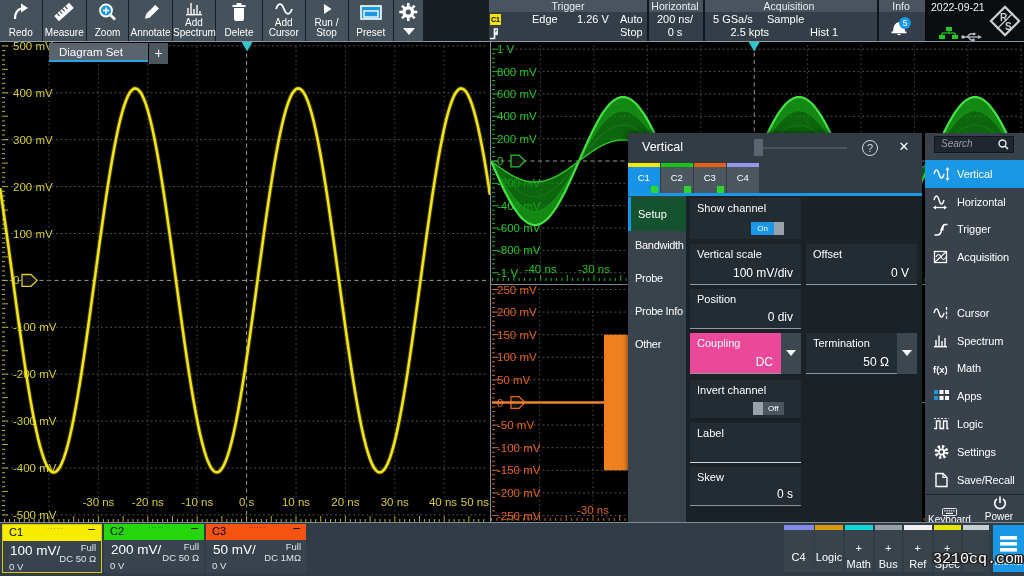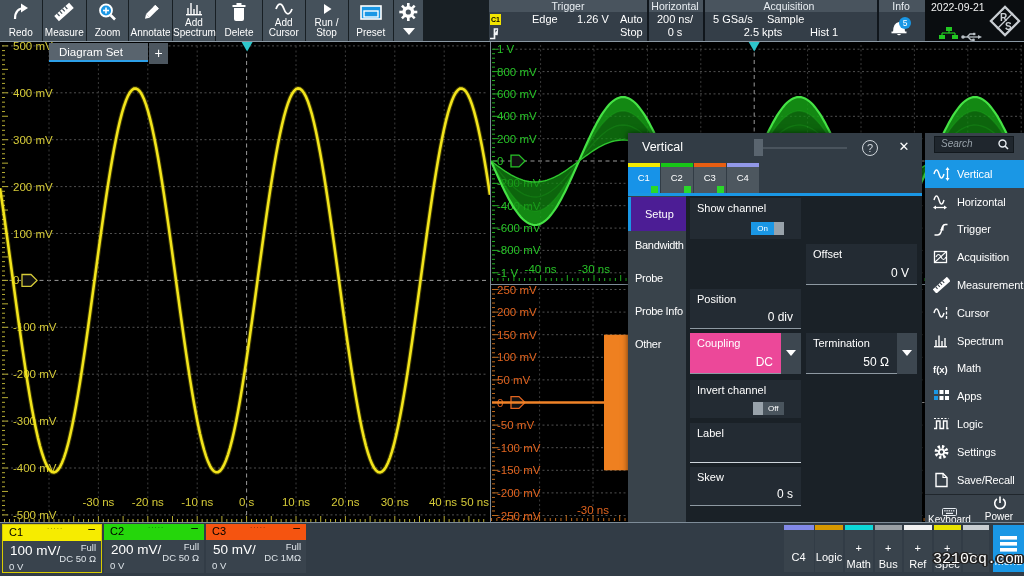--- a/index.html
+++ b/index.html
@@ -800,21 +800,21 @@
         <path d="M1,12.5 h4.5 V3 h3.5" fill="none" stroke="#f2f5f7" stroke-width="1.7"></path>
         <path d="M4.6,9 L9.2,2.4 L8.7,9.2 z" fill="#f2f5f7"></path>
       </svg></div>
     <div style="position:absolute;left:532px;top:13px;width:70px;height:13px;font-size:11px;color:#fff;text-align:left">Edge</div>
     <div style="position:absolute;left:577px;top:13px;width:70px;height:13px;font-size:11px;color:#fff;text-align:left">1.26 V</div>
     <div style="position:absolute;left:620px;top:13px;width:70px;height:13px;font-size:11px;color:#fff;text-align:left">Auto</div>
     <div style="position:absolute;left:620px;top:26px;width:70px;height:13px;font-size:11px;color:#fff;text-align:left">Stop</div>
     <div style="position:absolute;left:647px;top:13px;width:56px;height:13px;font-size:11px;color:#fff;text-align:center">200 ns/</div>
     <div style="position:absolute;left:647px;top:26px;width:56px;height:13px;font-size:11px;color:#fff;text-align:center">0 s</div>
     <div style="position:absolute;left:713px;top:13px;width:70px;height:13px;font-size:11px;color:#fff;text-align:left">5 GSa/s</div>
-    <div style="position:absolute;left:728px;top:26px;width:70px;height:13px;font-size:11px;color:#fff;text-align:center">2.5 kpts</div>
+    <div style="position:absolute;left:699px;top:26px;width:70px;height:13px;font-size:11px;color:#fff;text-align:right">2.5 kpts</div>
     <div style="position:absolute;left:767px;top:13px;width:70px;height:13px;font-size:11px;color:#fff;text-align:left">Sample</div>
     <div style="position:absolute;left:810px;top:26px;width:70px;height:13px;font-size:11px;color:#fff;text-align:left">Hist 1</div>
     <div style="position:absolute;left:888px;top:15px;width:26px;height:24px"><svg width="26" height="24">
         <path d="M5,17 q0,-9 6,-10 q6,1 6,10 z" fill="#fff"></path>
         <rect x="3.5" y="16.5" width="15" height="1.8" fill="#fff"></rect>
         <path d="M9,19 a2.2,2.2 0 0 0 4,0 z" fill="#fff"></path>
         <circle cx="17" cy="8" r="6" fill="#1a97e5"></circle>
         <text x="17" y="11" font-size="8.5" fill="#fff" text-anchor="middle" font-family="Liberation Sans">5</text>
       </svg></div>
     <div style="position:absolute;left:925px;top:0;width:99px;height:41px;background:#0a0d10"></div>
@@ -867,33 +867,38 @@
       <div style="position:absolute;left:33px;top:30px;width:31.5px;height:3.5px;background:#17c517"></div>
       <div style="position:absolute;left:33px;top:33.5px;width:31.5px;height:26.5px;background:#4d575f;color:#fff;font-size:9.5px;text-align:center;line-height:22px">C2</div>
       <div style="position:absolute;left:55.5px;top:52.5px;width:7px;height:7px;background:#2ad82a"></div>
       <div style="position:absolute;left:66px;top:30px;width:31.5px;height:3.5px;background:#e85e12"></div>
       <div style="position:absolute;left:66px;top:33.5px;width:31.5px;height:26.5px;background:#4d575f;color:#fff;font-size:9.5px;text-align:center;line-height:22px">C3</div>
       <div style="position:absolute;left:88.5px;top:52.5px;width:7px;height:7px;background:#2ad82a"></div>
       <div style="position:absolute;left:99px;top:30px;width:31.5px;height:3.5px;background:#9298e8"></div>
       <div style="position:absolute;left:99px;top:33.5px;width:31.5px;height:26.5px;background:#4d575f;color:#fff;font-size:9.5px;text-align:center;line-height:22px">C4</div>
       <div style="position:absolute;left:0;top:60px;width:294px;height:2.5px;background:#1a97e5"></div>
       <div style="position:absolute;left:0;top:62.5px;width:58px;height:327.5px;background:#39434b"></div>
-      <div style="position:absolute;left:0;top:64px;width:58px;height:34px;background:#4c1d95;border-left:3px solid #1a97e5;box-sizing:border-box;color:#fff;font-size:11px;line-height:34px;padding-left:14px">Setup</div>
+      <div style="position:absolute;left:0;top:64px;width:58px;height:34px;background:#14532d;border-left:3px solid #1a97e5;box-sizing:border-box;color:#fff;font-size:11px;line-height:34px;padding-left:7px">Setup</div>
       <div style="position:absolute;left:7px;top:106px;width:54px;height:16px;color:#fff;font-size:11px;letter-spacing:-0.3px;white-space:nowrap">Bandwidth</div>
       <div style="position:absolute;left:7px;top:139px;width:54px;height:16px;color:#fff;font-size:11px;letter-spacing:-0.3px;white-space:nowrap">Probe</div>
       <div style="position:absolute;left:7px;top:172px;width:54px;height:16px;color:#fff;font-size:11px;letter-spacing:-0.3px;white-space:nowrap">Probe Info</div>
       <div style="position:absolute;left:7px;top:205px;width:54px;height:16px;color:#fff;font-size:11px;letter-spacing:-0.3px;white-space:nowrap">Other</div>
       <div style="position:absolute;left:58px;top:62.5px;width:236px;height:327.5px;background:#1a2127"></div>
       <div style="position:absolute;left:62px;top:65px;width:111px;height:41px;background:#232b33">
         <div style="position:absolute;left:7px;top:4px;font-size:11px;color:#fff">Show channel</div>
         <div style="position:absolute;left:61px;top:24px;width:33px;height:13px">
           <div style="position:absolute;left:0;width:23px;height:13px;background:#1a97e5;color:#fff;font-size:8px;text-align:center;line-height:13px">On</div>
           <div style="position:absolute;left:23px;width:10px;height:13px;background:#98a2aa"></div>
         </div>
       </div>
+      <div style="position:absolute;left:62px;top:110.5px;width:111px;height:41px;background:#232b33">
+        <div style="position:absolute;left:7px;top:4px;font-size:11px;color:#fff">Vertical scale</div>
+        <div style="position:absolute;right:8px;bottom:5px;font-size:12px;color:#fff">100 mV/div</div>
+        <div style="position:absolute;left:0;bottom:0;width:100%;height:1px;background:#8e99a2"></div>
+      </div>
       <div style="position:absolute;left:178px;top:110.5px;width:111px;height:41px;background:#232b33">
         <div style="position:absolute;left:7px;top:4px;font-size:11px;color:#fff">Offset</div>
         <div style="position:absolute;right:8px;bottom:5px;font-size:12px;color:#fff">0 V</div>
         <div style="position:absolute;left:0;bottom:0;width:100%;height:1px;background:#8e99a2"></div>
       </div>
       <div style="position:absolute;left:62px;top:156px;width:111px;height:39.5px;background:#232b33">
         <div style="position:absolute;left:7px;top:4px;font-size:11px;color:#fff">Position</div>
         <div style="position:absolute;right:8px;bottom:5px;font-size:12px;color:#fff">0 div</div>
         <div style="position:absolute;left:0;bottom:0;width:100%;height:1px;background:#8e99a2"></div>
       </div>
@@ -964,32 +969,20 @@
           </svg></div>
         <div style="position:absolute;left:32px;top:0;height:100%;display:flex;align-items:center;font-size:11px;color:#fff;white-space:nowrap;letter-spacing:-0.1px">Trigger</div>
       </div>
       <div style="position:absolute;left:0;top:110.4px;width:99px;height:27.8px;">
         <div style="position:absolute;left:8px;top:6px"><svg width="17" height="16">
             <rect x="1.5" y="2.5" width="12" height="11" fill="none" stroke="#fff" stroke-width="1.3"></rect>
             <path d="M1.5,13.5 L13.5,2.5" stroke="#fff" stroke-width="1.1"></path>
             <path d="M3,8 q2.5,-5 5,0 t5,0" fill="none" stroke="#fff" stroke-width="1.1"></path>
           </svg></div>
         <div style="position:absolute;left:32px;top:0;height:100%;display:flex;align-items:center;font-size:11px;color:#fff;white-space:nowrap;letter-spacing:-0.1px">Acquisition</div>
-      </div>
-      <div style="position:absolute;left:0;top:138.2px;width:99px;height:27.8px;">
-        <div style="position:absolute;left:8px;top:6px"><svg width="17" height="16">
-            <g transform="rotate(-42 8.5 8)">
-              <rect x="-1" y="5.5" width="19" height="5.5" fill="#fff"></rect>
-              <line x1="3" y1="5.5" x2="3" y2="8.2" stroke="#39424b" stroke-width="1.1"></line>
-              <line x1="6" y1="5.5" x2="6" y2="8.2" stroke="#39424b" stroke-width="1.1"></line>
-              <line x1="9" y1="5.5" x2="9" y2="8.2" stroke="#39424b" stroke-width="1.1"></line>
-              <line x1="12" y1="5.5" x2="12" y2="8.2" stroke="#39424b" stroke-width="1.1"></line>
-            </g>
-          </svg></div>
-        <div style="position:absolute;left:32px;top:0;height:100%;display:flex;align-items:center;font-size:11px;color:#fff;white-space:nowrap;letter-spacing:-0.1px">Measurement</div>
       </div>
       <div style="position:absolute;left:0;top:166.0px;width:99px;height:27.8px;">
         <div style="position:absolute;left:8px;top:6px"><svg width="17" height="16">
             <path d="M1,8 C2.5,2.5 4.5,2.5 6,8 S9.5,13.5 11,8" fill="none" stroke="#fff" stroke-width="1.4"></path>
             <line x1="13.5" y1="2" x2="13.5" y2="14" stroke="#fff" stroke-width="1.3" stroke-dasharray="3,1.5"></line>
           </svg></div>
         <div style="position:absolute;left:32px;top:0;height:100%;display:flex;align-items:center;font-size:11px;color:#fff;white-space:nowrap;letter-spacing:-0.1px">Cursor</div>
       </div>
       <div style="position:absolute;left:0;top:193.8px;width:99px;height:27.8px;">
         <div style="position:absolute;left:8px;top:6px"><svg width="17" height="16">

